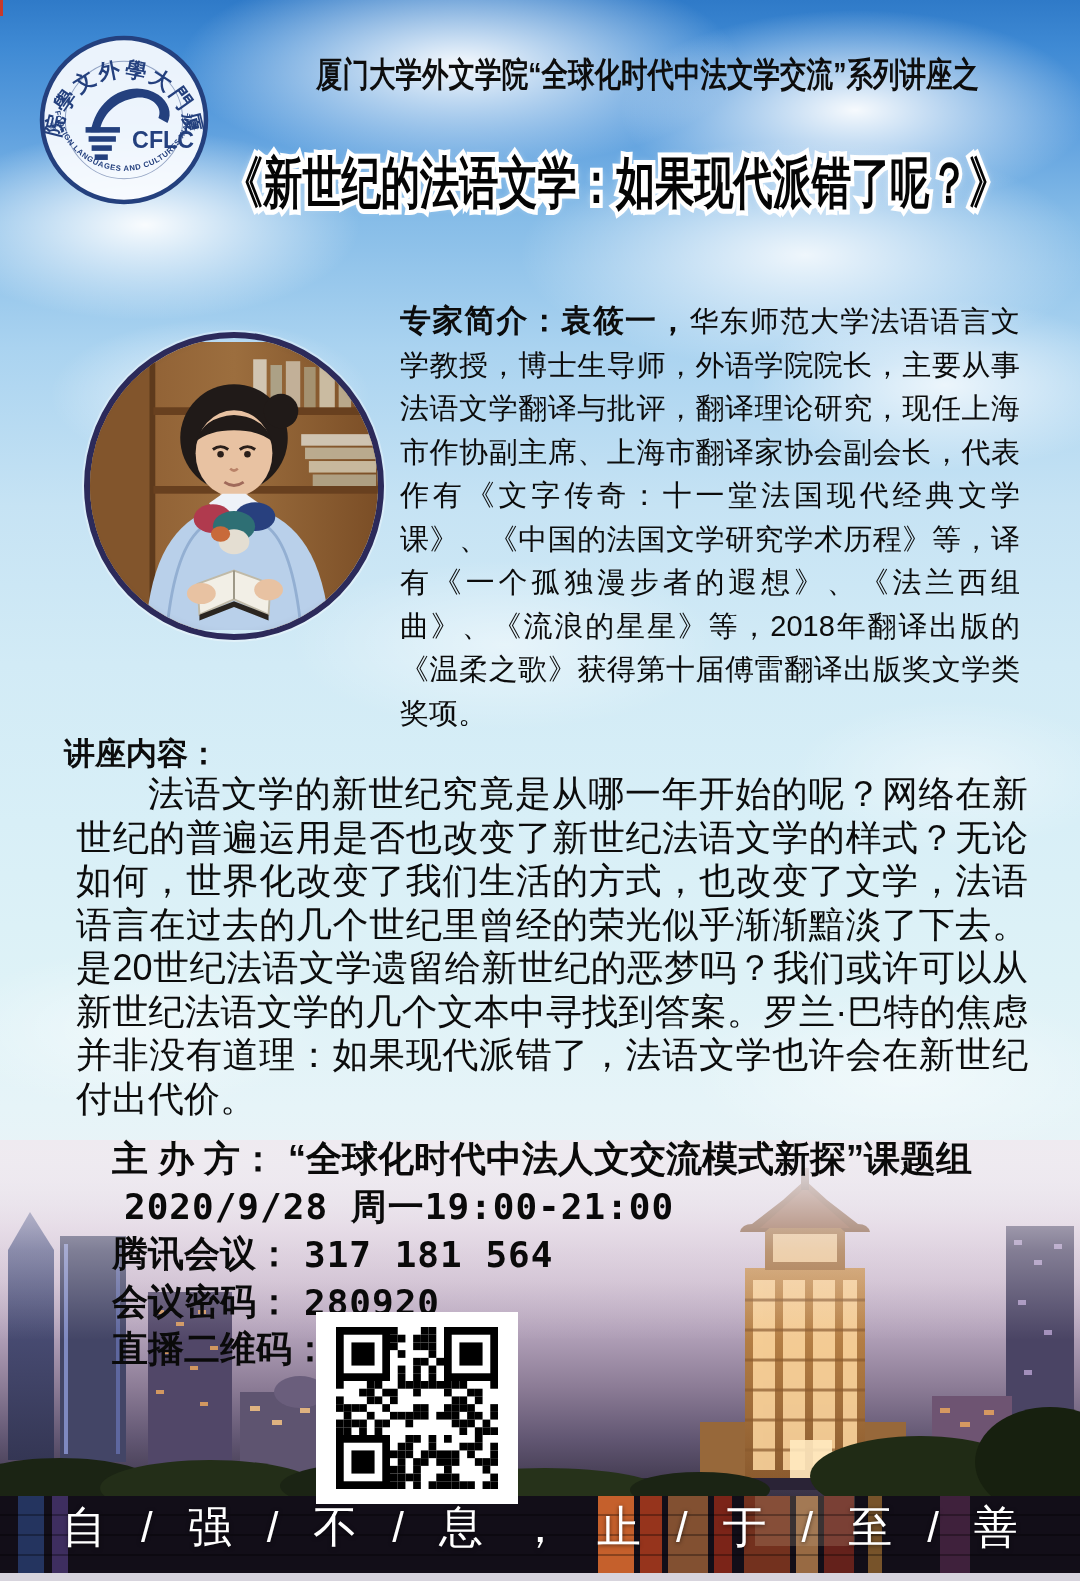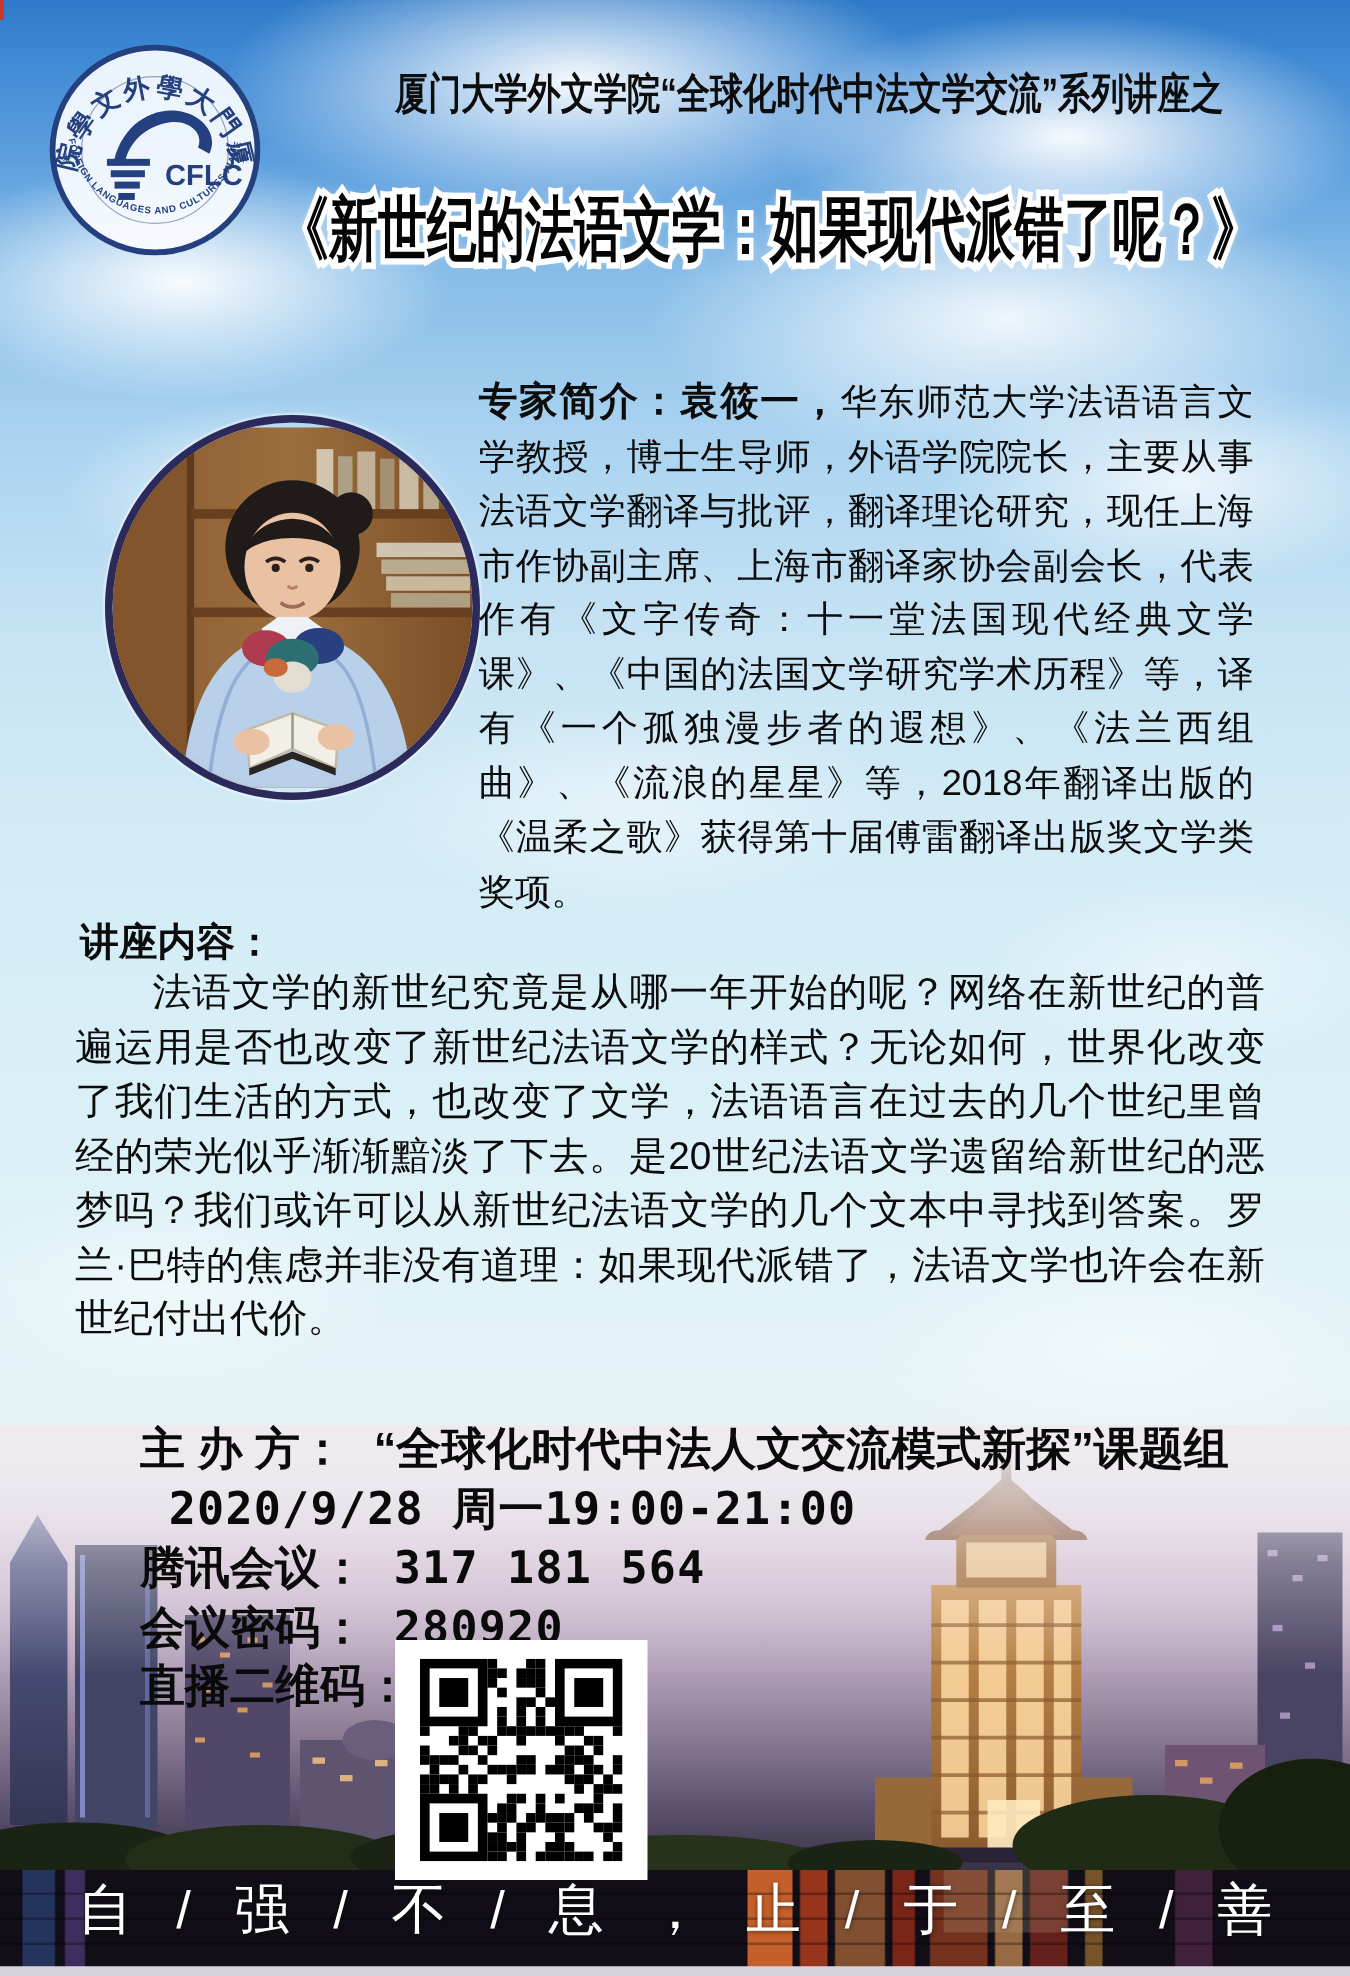--- a/index.html
+++ b/index.html
@@ -27,37 +27,37 @@
     font-size:56px;font-weight:900;letter-spacing:0;
     transform:scaleX(.70);transform-origin:left top;}
   .title .stroke{color:#fff;-webkit-text-stroke:10px #ffffff;
     text-shadow:0 0 6px rgba(255,255,255,.95),0 0 10px rgba(255,255,255,.8);}
   .title .fill{color:#050505;}
 
   
   .photo{position:absolute;left:84px;top:332px;width:288px;height:296px;
     border:6px solid #2c2a5a;border-radius:50%;overflow:hidden;
     box-shadow:0 0 0 2px rgba(255,255,255,.35);}
-  .expert{position:absolute;left:383px;top:270px;width:620px;
+  .expert{position:absolute;left:400px;top:270px;width:620px;
     font-size:29px;line-height:43.5px;color:#0c0c0c;
     text-align:justify;text-justify:inter-ideograph;font-weight:500;}
   .expert b{font-weight:900;font-size:31px;}
 
   
   .content-heading{position:absolute;left:64px;top:733px;
     font-size:31px;font-weight:700;color:#0c0c0c;}
-  .content-p{position:absolute;left:60px;top:772px;width:952px;
-    font-size:31px;line-height:43.5px;color:#0c0c0c;font-weight:500;
+  .content-p{position:absolute;left:76px;top:772px;width:952px;
+    font-size:36px;line-height:43.5px;color:#0c0c0c;font-weight:500;
     text-indent:2em;text-align:justify;text-justify:inter-ideograph;margin:0;}
 
   
   .details{position:absolute;left:112px;top:1136px;z-index:5;}
   .drow{height:47.5px;display:flex;align-items:center;white-space:nowrap;}
   .dlabel{font-size:36px;font-weight:900;color:#0a0a0a;}
-  .dval{font-size:36px;font-weight:900;color:#0a0a0a;margin-left:23px;}
+  .dval{font-size:36px;font-weight:900;color:#0a0a0a;margin-left:12px;}
   .mono{font-family:"DejaVu Sans Mono","Liberation Mono",monospace;letter-spacing:1px;}
 
   .qr-panel{position:absolute;left:316px;top:1312px;width:202px;height:192px;
     background:#ffffff;z-index:6;display:flex;align-items:center;justify-content:center;}
 
   
   .city{position:absolute;left:0;top:1140px;width:1080px;height:441px;
     background:linear-gradient(180deg,
       rgba(240,235,240,0) 0%, rgba(230,219,232,.55) 8%, #ddcfde 20%,
       #cdbccf 32%, #b1a0b8 44%, #8c7c96 56%, #615672 68%,

